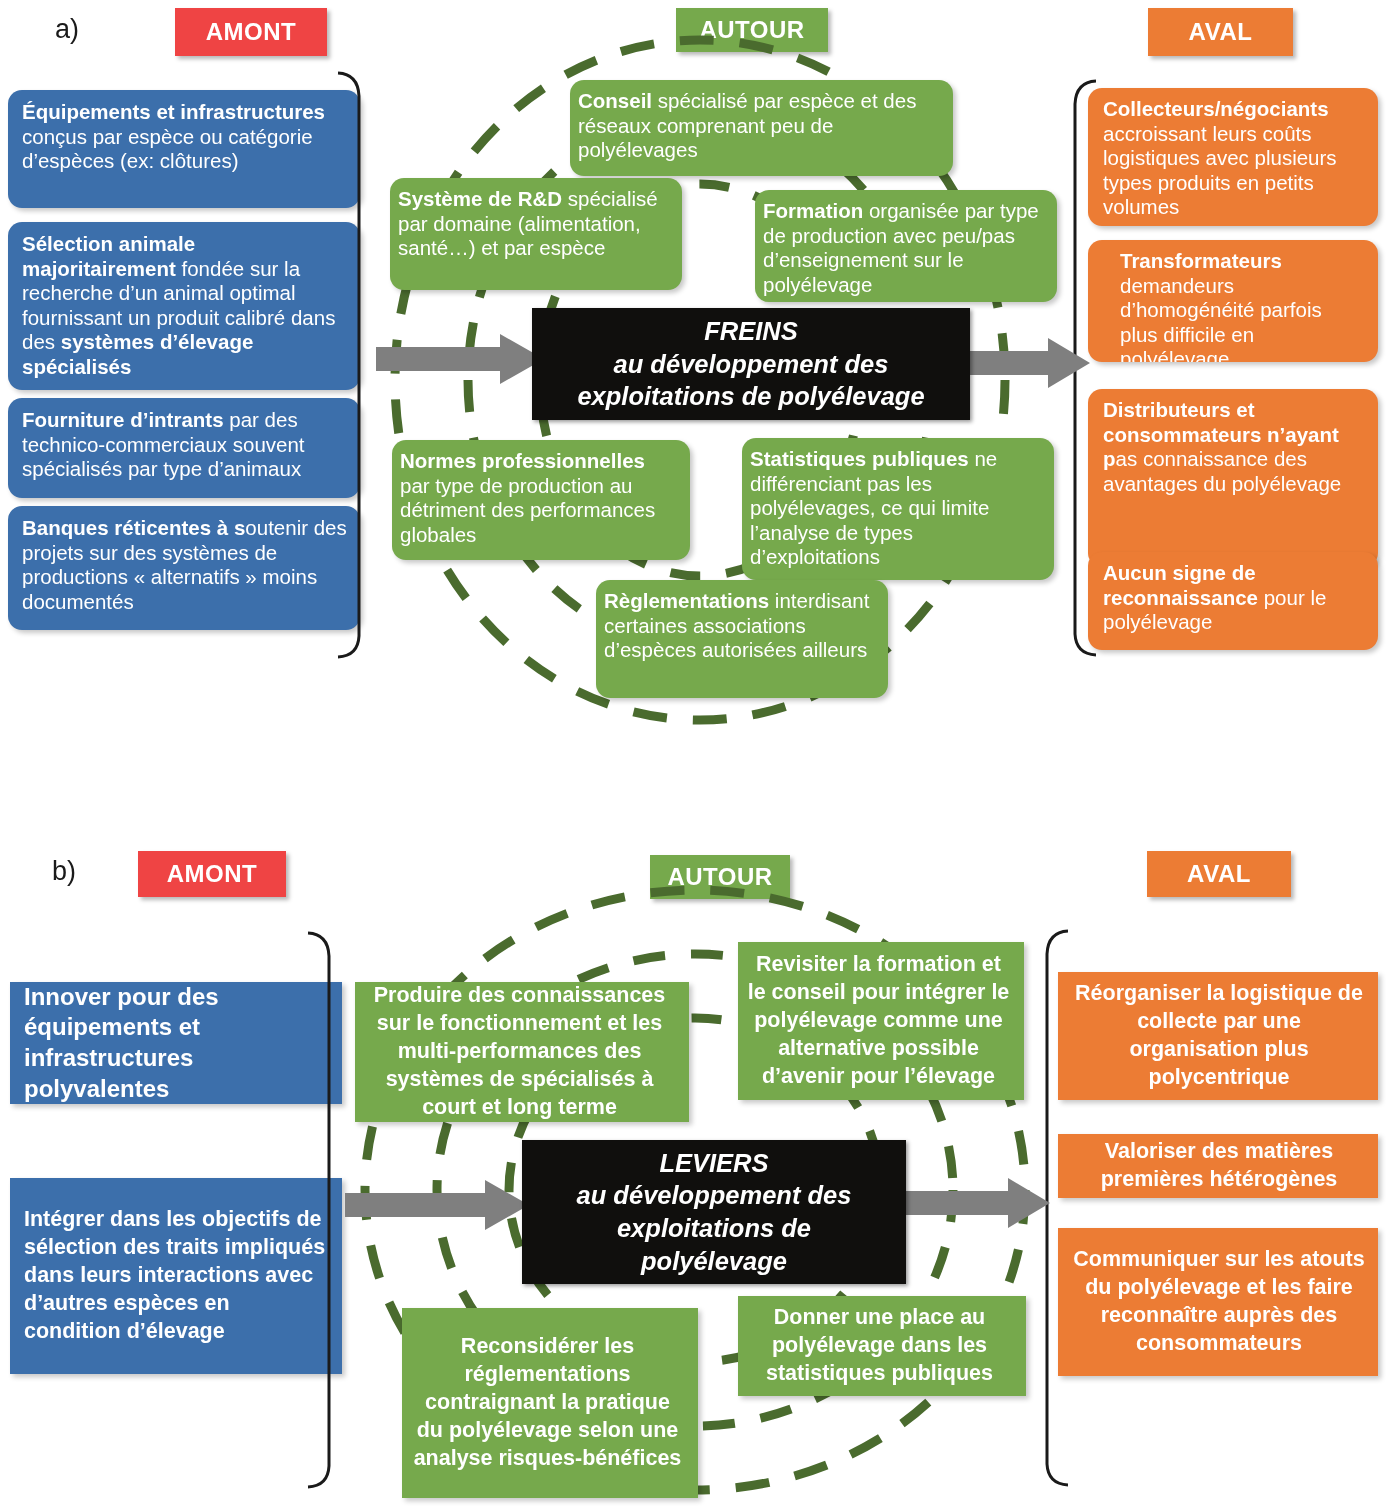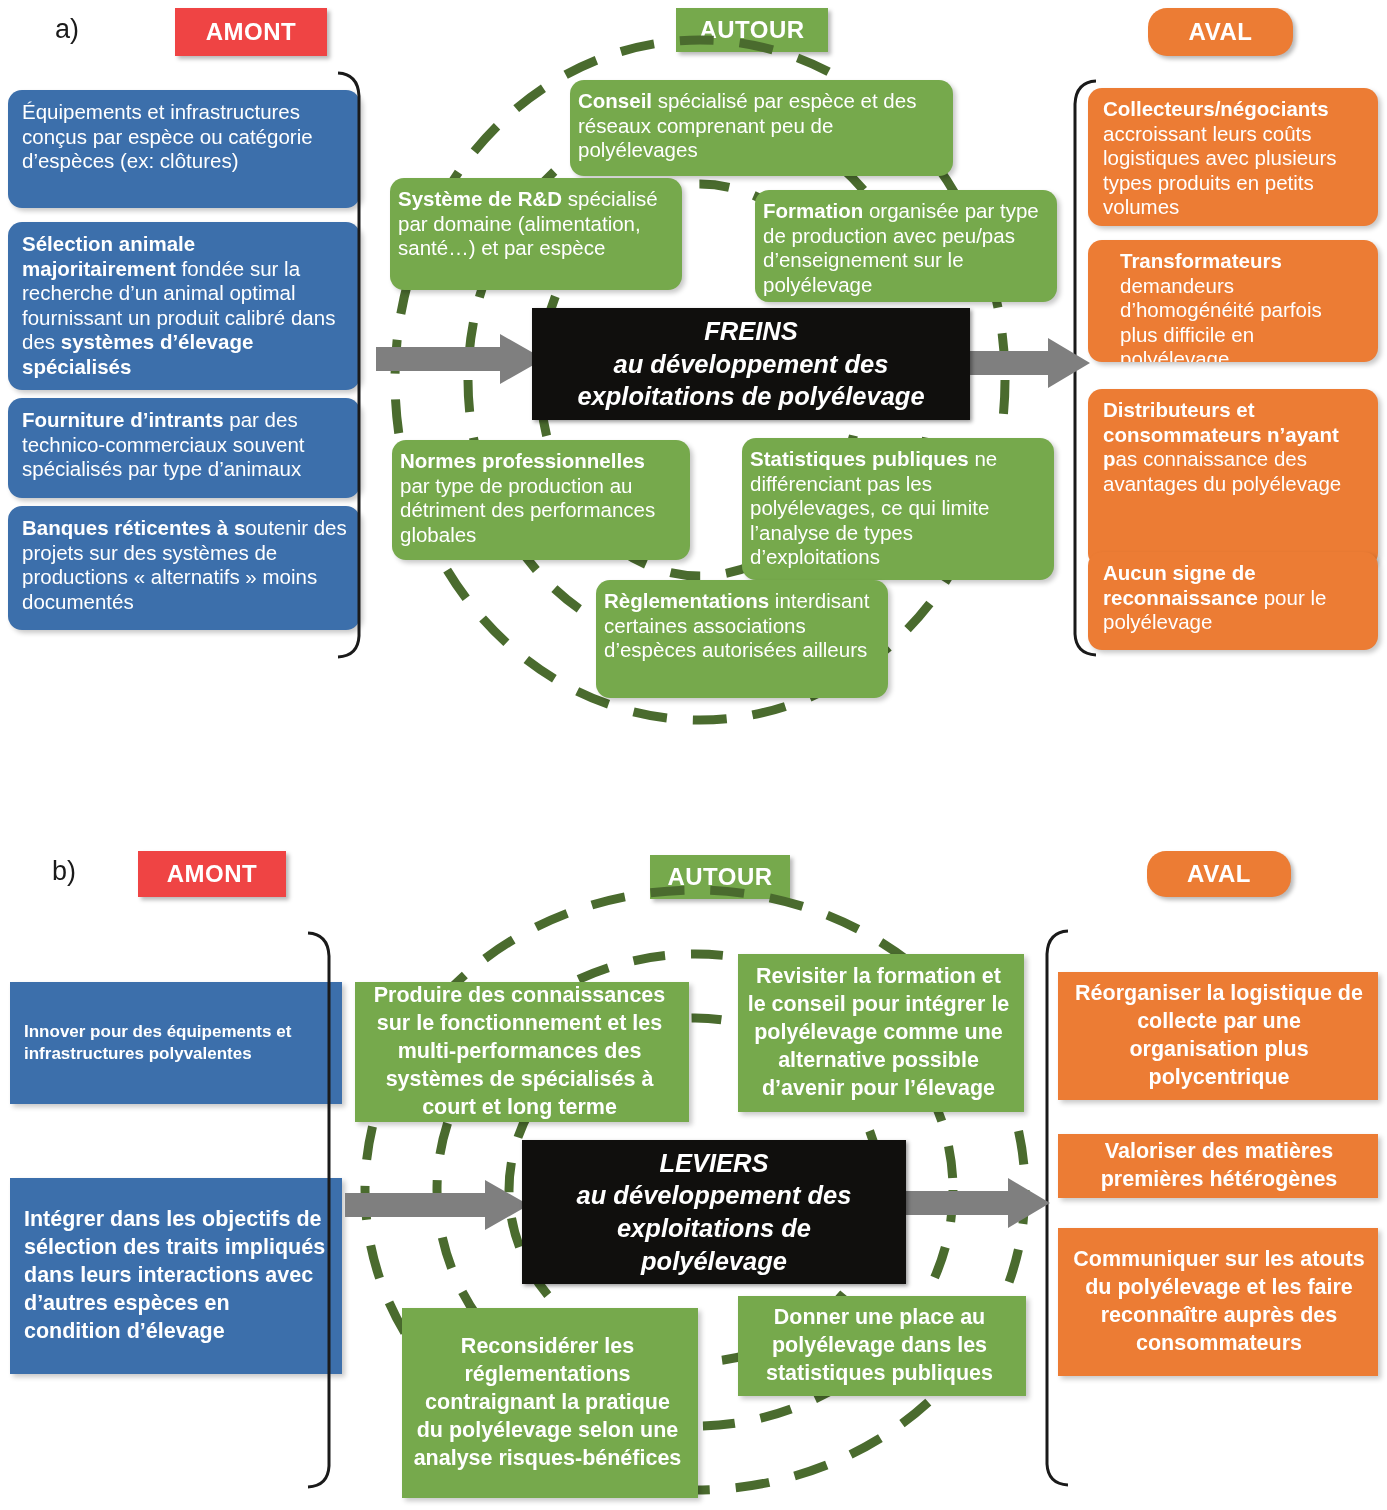--- a/index.html
+++ b/index.html
@@ -27,21 +27,21 @@
     align-items: center;
     justify-content: center;
     color: #ffffff;
     font-weight: bold;
     font-size: 24px;
     letter-spacing: 0.5px;
     box-shadow: 3px 3px 4px rgba(0,0,0,0.28);
   }
   .chip-blue { background: #ef4444; }
   .chip-green { background: #76a94c; }
-  .chip-orange { background: #ec7c34; border-radius: 19px; }
+  .chip-orange { background: #ec7c34; }
 
   .card {
     position: absolute;
     color: #ffffff;
     line-height: 1.2;
     box-shadow: 3px 3px 5px rgba(0,0,0,0.22);
     overflow: hidden;
   }
   .card .t { display: block; }
 
@@ -103,21 +103,21 @@
     </svg>
   </div>
 
   <div class="panel-label" style="left:55px; top:14px;">a)</div>
 
   <div class="header-chip chip-blue" style="left:175px; top:8px; width:152px; height:48px;">AMONT</div>
   <div class="header-chip chip-green" style="left:676px; top:8px; width:152px; height:44px;">AUTOUR</div>
   <div class="header-chip chip-orange" style="left:1148px; top:8px; width:145px; height:48px;">AVAL</div>
 
   <div class="card card-blue" style="left:8px; top:90px; width:352px; height:118px;">
-    <span style="font-weight:normal;">Équipements et infrastructures</span><span> conçus par espèce ou catégorie d’espèces (ex: clôtures)</span>
+    <span style="font-weight:bold;">Équipements et infrastructures</span><span> conçus par espèce ou catégorie d’espèces (ex: clôtures)</span>
   </div>
   <div class="card card-blue" style="left:8px; top:222px; width:352px; height:168px;">
     <span style="font-weight:bold;">Sélection animale majoritairement</span><span> fondée sur la recherche d’un animal optimal fournissant un produit calibré dans des </span><span style="font-weight:bold;">systèmes d’élevage spécialisés</span>
   </div>
   <div class="card card-blue" style="left:8px; top:398px; width:352px; height:100px;">
     <span style="font-weight:bold;">Fourniture d’intrants</span><span> par des technico-commerciaux souvent spécialisés par type d’animaux</span>
   </div>
   <div class="card card-blue" style="left:8px; top:506px; width:352px; height:124px;">
     <span style="font-weight:bold;">Banques réticentes à s</span><span>outenir des projets sur des systèmes de productions « alternatifs »  moins documentés</span>
   </div>
@@ -189,31 +189,31 @@
       <path d="M28 3 Q8 4 7 26 L7 536 Q8 556 28 557" fill="none" stroke="#1a1a1a" stroke-width="3"></path>
     </svg>
   </div>
 
   <div class="panel-label" style="left:52px; top:856px;">b)</div>
 
   <div class="header-chip chip-blue" style="left:138px; top:851px; width:148px; height:46px;">AMONT</div>
   <div class="header-chip chip-green" style="left:650px; top:855px; width:140px; height:44px;">AUTOUR</div>
   <div class="header-chip chip-orange" style="left:1147px; top:851px; width:144px; height:46px;">AVAL</div>
 
-  <div class="card card-blue sq bold-all" style="left:10px; top:982px; width:332px; height:122px; font-size:17px; line-height:1.28; display:flex; align-items:center;">
+  <div class="card card-blue sq bold-all" style="left:10px; top:982px; width:332px; height:122px; font-size:24px; line-height:1.28; display:flex; align-items:center;">
     <span class="t">Innover pour des équipements et infrastructures polyvalentes</span>
   </div>
   <div class="card card-blue sq bold-all" style="left:10px; top:1178px; width:332px; height:196px; font-size:21.5px; line-height:1.3; display:flex; align-items:center;">
     <span class="t">Intégrer dans les objectifs de sélection des traits impliqués dans leurs interactions avec d’autres espèces en condition d’élevage</span>
   </div>
 
   <div class="card card-green sq bold-all ctr" style="left:355px; top:982px; width:334px; height:140px; z-index:4; font-size:21.5px; line-height:1.3; display:flex; align-items:center; justify-content:center;">
     <span class="t">Produire des connaissances sur le fonctionnement et les multi-performances des systèmes de spécialisés à court et long terme</span>
   </div>
-  <div class="card card-green sq bold-all ctr" style="left:738px; top:942px; width:286px; height:158px; z-index:4; font-size:21.5px; line-height:1.3; display:flex; align-items:center; justify-content:center;margin-top:12px;">
+  <div class="card card-green sq bold-all ctr" style="left:738px; top:942px; width:286px; height:158px; z-index:4; font-size:21.5px; line-height:1.3; display:flex; align-items:center; justify-content:center;">
     <span class="t">Revisiter la formation et le conseil pour intégrer le polyélevage comme une alternative possible d’avenir pour l’élevage</span>
   </div>
   <div class="card card-green sq bold-all ctr" style="left:396px; top:1308px; width:296px; height:190px; z-index:4; font-size:21.5px; line-height:1.3; display:flex; align-items:center; justify-content:center;margin-left:6px;">
     <span class="t">Reconsidérer les réglementations contraignant la pratique du polyélevage selon une analyse risques-bénéfices</span>
   </div>
   <div class="card card-green sq bold-all ctr" style="left:738px; top:1296px; width:288px; height:100px; z-index:4; font-size:21.5px; line-height:1.3; display:flex; align-items:center; justify-content:center;">
     <span class="t">Donner une place au polyélevage dans les statistiques publiques</span>
   </div>
 
   <div class="card card-orange sq bold-all ctr" style="left:1058px; top:972px; width:320px; height:128px; font-size:21.5px; line-height:1.3; display:flex; align-items:center; justify-content:center;">

